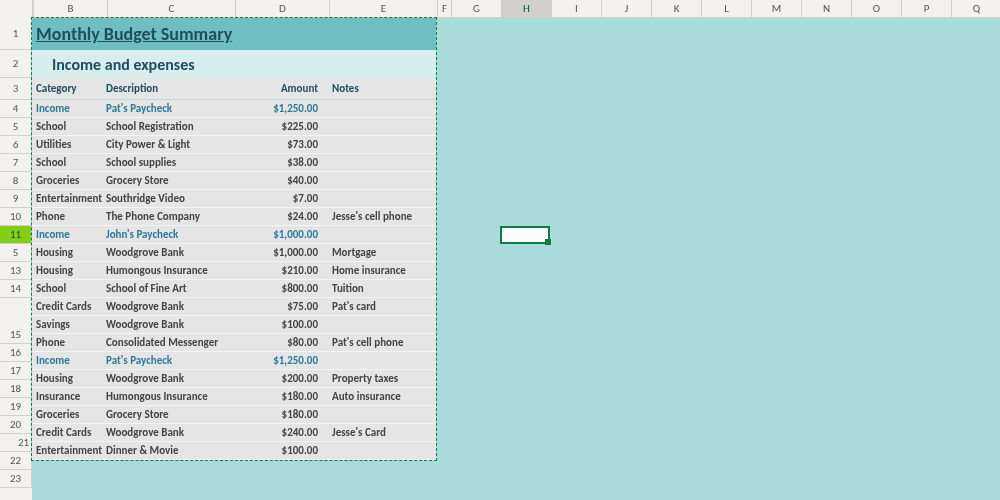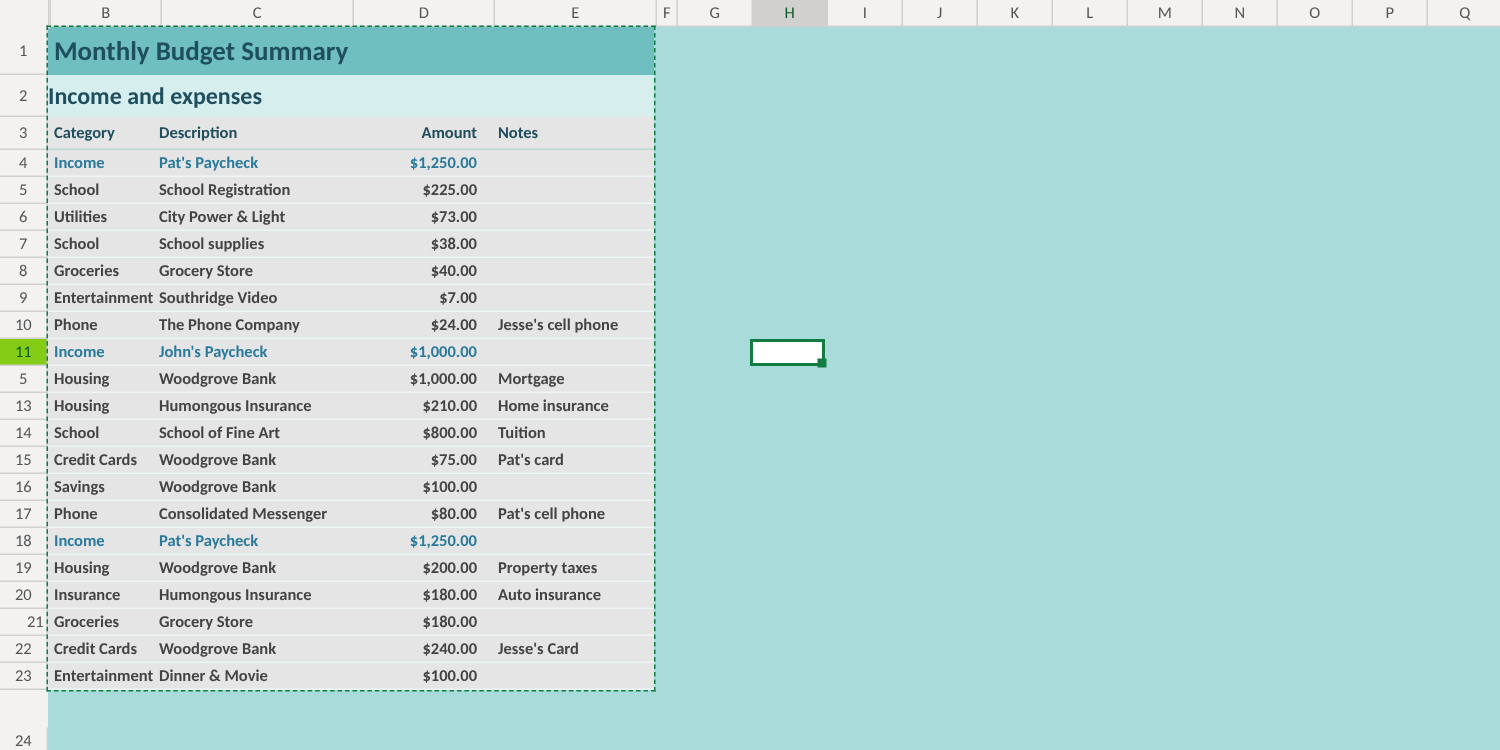--- a/index.html
+++ b/index.html
@@ -98,27 +98,28 @@
     background: #6fbfc0;
     display: flex;
     align-items: center;
     padding-left: 4px;
     box-sizing: border-box;
   }
   .title-text {
     font-size: 18px;
     font-weight: bold;
     color: #1f4e5f;
+    text-decoration: underline;
   }
   .subtitle-row {
     height: 28px; 
     background: #d6eeee;
     display: flex;
     align-items: center;
-    padding-left: 0;
+    padding-left: 20px;
     box-sizing: border-box;
   }
   .subtitle-text {
     font-size: 16px;
     font-weight: bold;
     color: #1f4e5f;
   }
   .table-wrap {
     background: #e5e5e5;
   }
@@ -213,21 +214,21 @@
       <div class="rh" style="height: 18px;">5</div>
       <div class="rh" style="height: 18px;">6</div>
       <div class="rh" style="height: 18px;">7</div>
       <div class="rh" style="height: 18px;">8</div>
       <div class="rh" style="height: 18px;">9</div>
       <div class="rh" style="height: 18px;">10</div>
       <div class="rh sel" style="height: 18px;">11</div>
       <div class="rh" style="height: 18px;">5</div>
       <div class="rh" style="height: 18px;">13</div>
       <div class="rh" style="height: 18px;">14</div>
-      <div class="rh" style="height: 18px;">15</div>
+      <div class="rh" style="height: 18px; margin-top: 28px;">15</div>
       <div class="rh" style="height: 18px;">16</div>
       <div class="rh" style="height: 18px;">17</div>
       <div class="rh" style="height: 18px;">18</div>
       <div class="rh" style="height: 18px;">19</div>
       <div class="rh" style="height: 18px;">20</div>
       <div class="rh" style="height: 18px; padding-left: 16px;">21</div>
       <div class="rh" style="height: 18px;">22</div>
       <div class="rh" style="height: 18px;">23</div>
       <div class="rh" style="height: 18px; margin-top: 25px;">24</div>
     </div>

